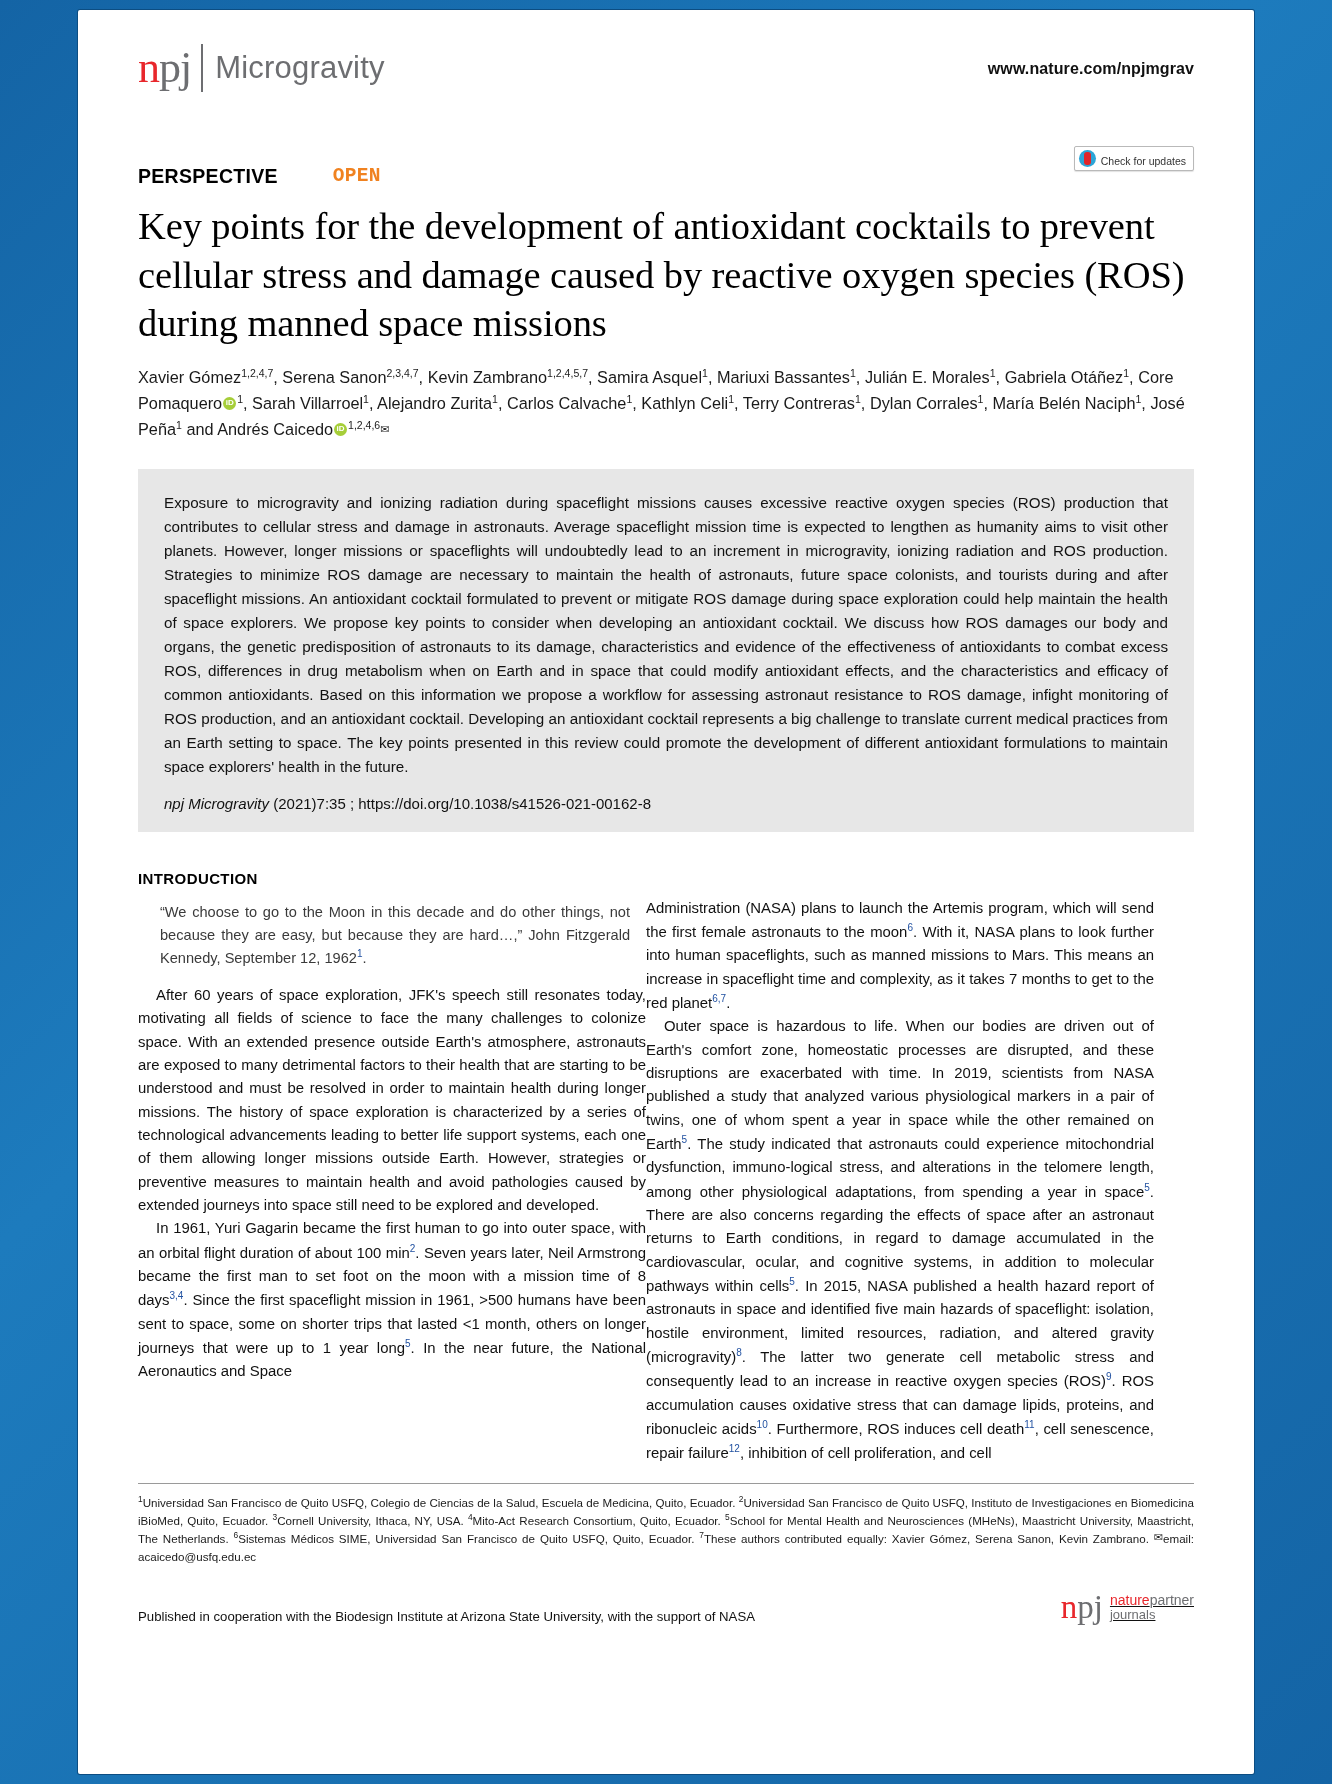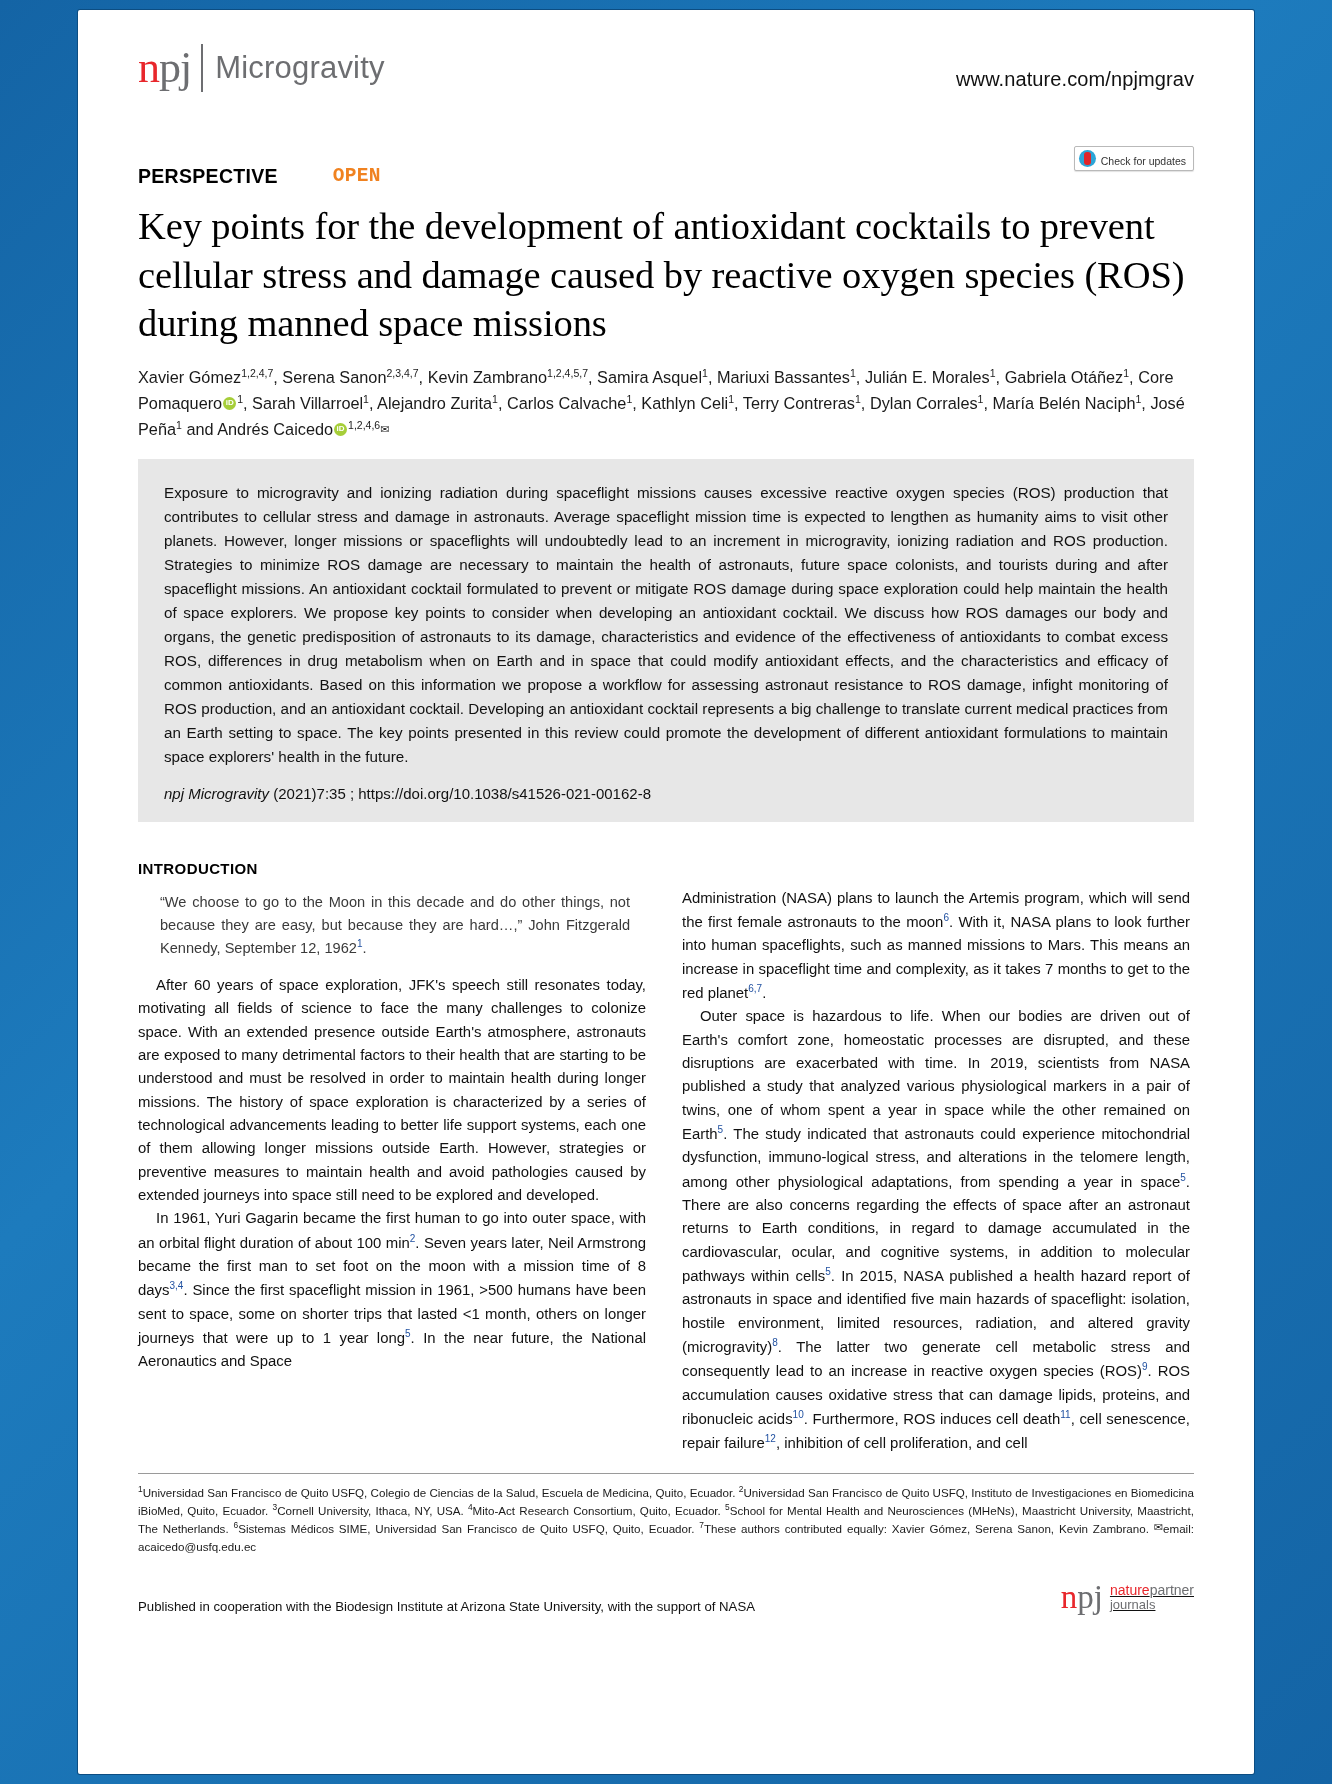--- a/index.html
+++ b/index.html
@@ -62,24 +62,24 @@
     background: #6d6e71;
     margin: 0 12px 0 10px;
   }
   .logo-title {
     font-size: 31px;
     color: #6d6e71;
     font-weight: 400;
     letter-spacing: .2px;
   }
   .masthead-url {
-    font-size: 20px;
-    font-weight: normal;
-    color: #111;
-    margin-top: 28px;
+    font-size: 16px;
+    font-weight: bold;
+    color: #111;
+    margin-top: 20px;
     letter-spacing: .1px;
   }
 
   
   .type-row {
     display: flex;
     align-items: center;
     margin-top: 44px;
     height: 32px;
     position: relative;
@@ -162,21 +162,21 @@
     text-align:center;
     font-size:8px;
     color:#fff;
     font-weight:bold;
     line-height:14px;
   }
   .envelope { font-size: 11px; vertical-align: 2px; }
 
   
   .abstract-box {
-    margin-top: 16px;
+    margin-top: 26px;
     background: #e7e7e7;
     padding: 22px 26px 20px 26px;
   }
   .abstract-text {
     font-size: 15.2px;
     line-height: 1.58;
     text-align: justify;
     color: #111;
   }
   .abstract-cite {
@@ -189,21 +189,20 @@
   
   .section-head {
     margin-top: 38px;
     font-size: 15px;
     font-weight: bold;
     letter-spacing: .4px;
     color: #000;
   }
   .columns {
     display: flex;
-    gap: 36px;
     margin-top: 10px;
   }
   .col { width: 508px; }
   .quote {
     font-size: 14.6px;
     line-height: 1.56;
     color: #3a3a3a;
     text-align: justify;
     padding: 0 16px 0 22px;
     margin-top: 4px;

